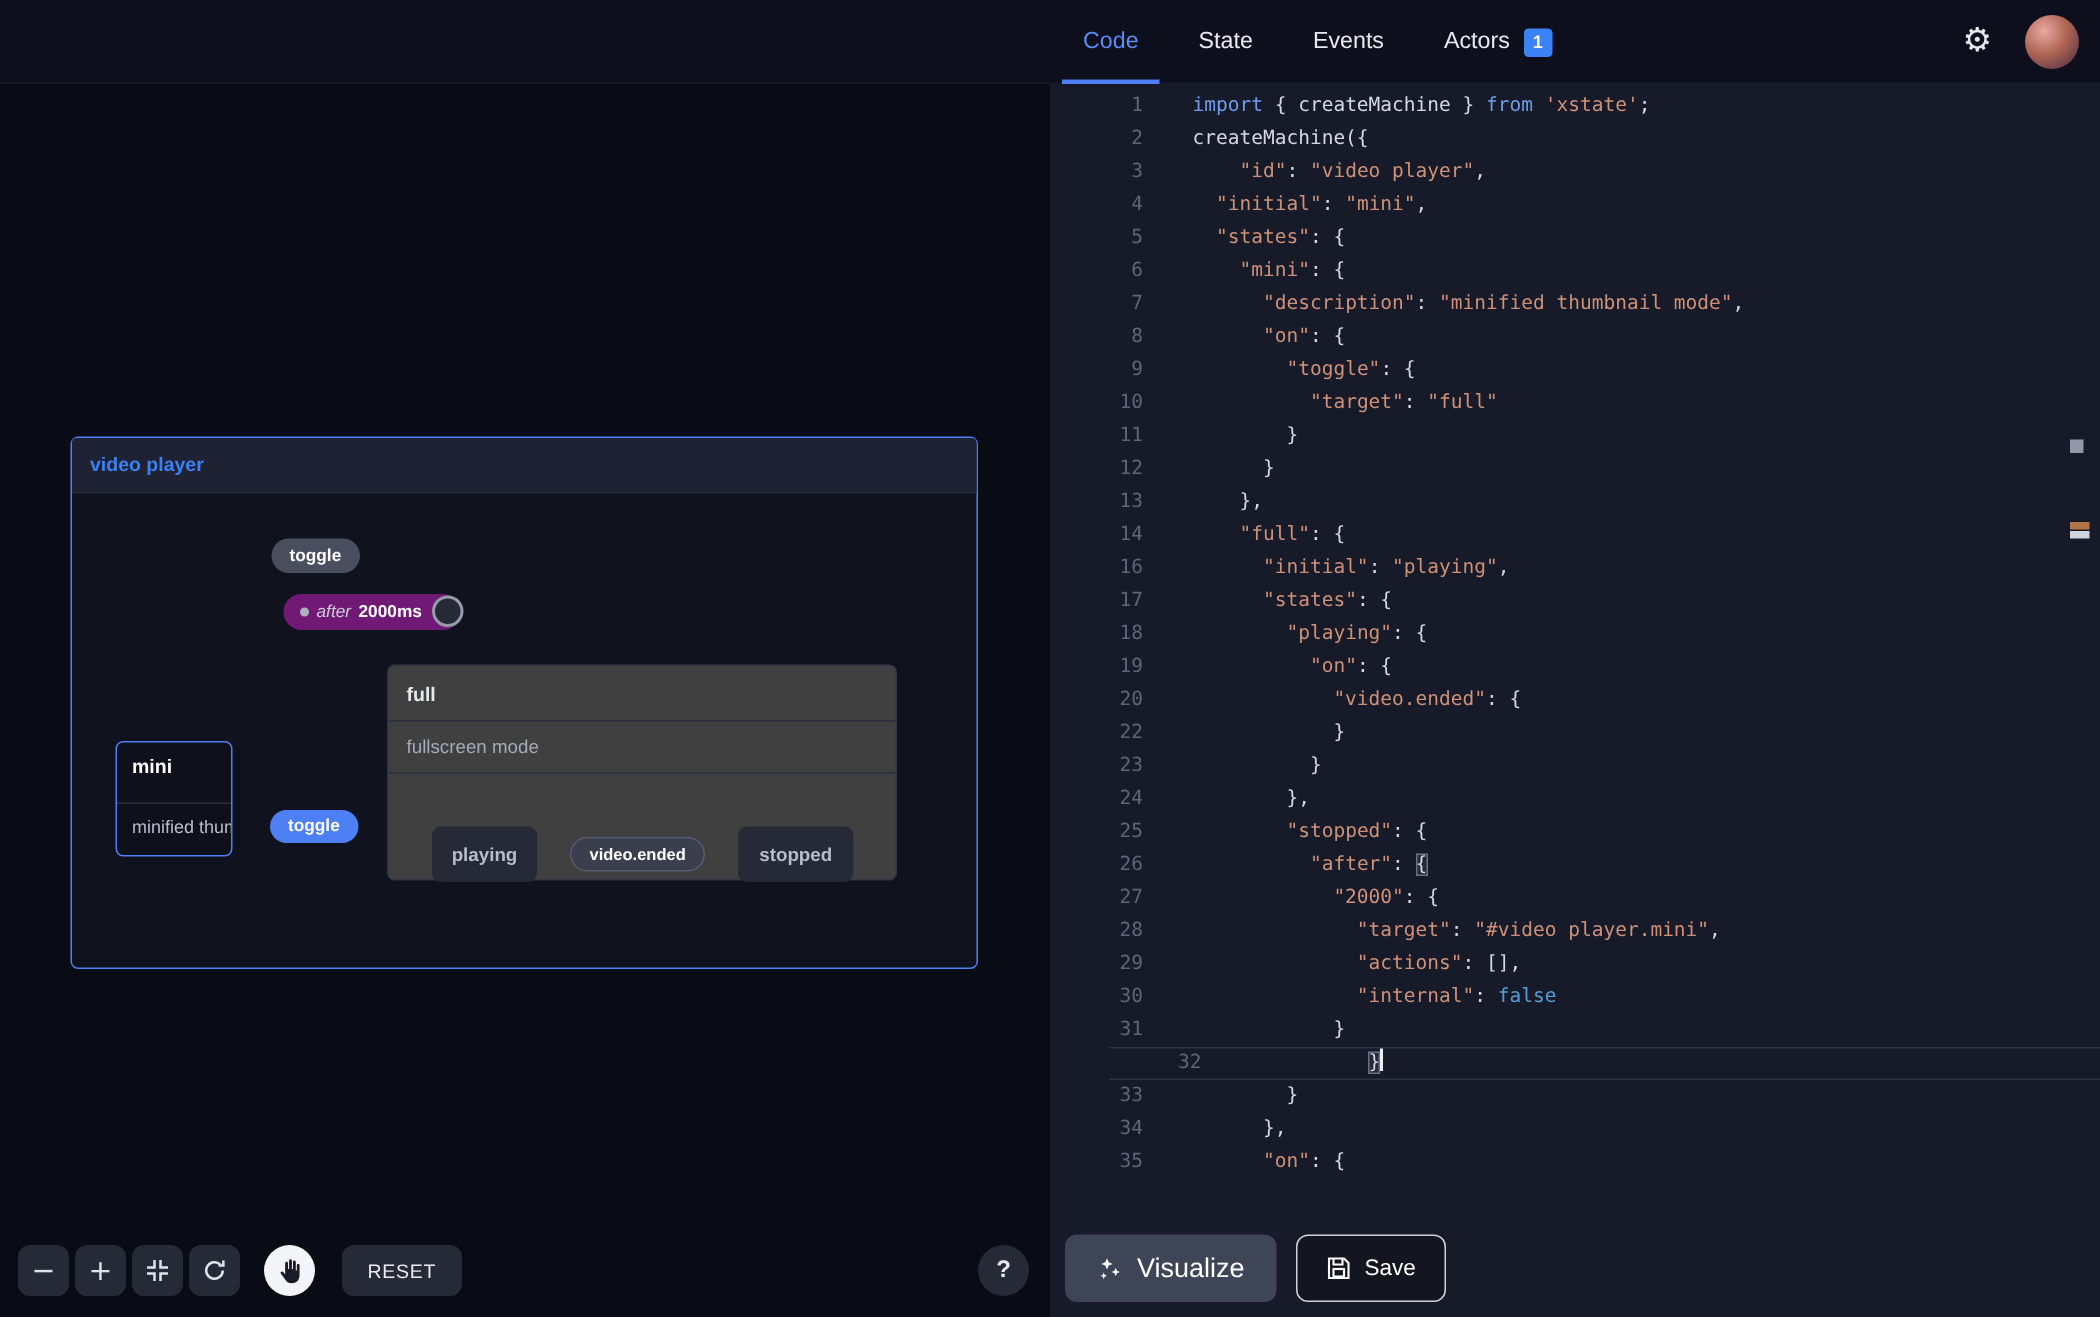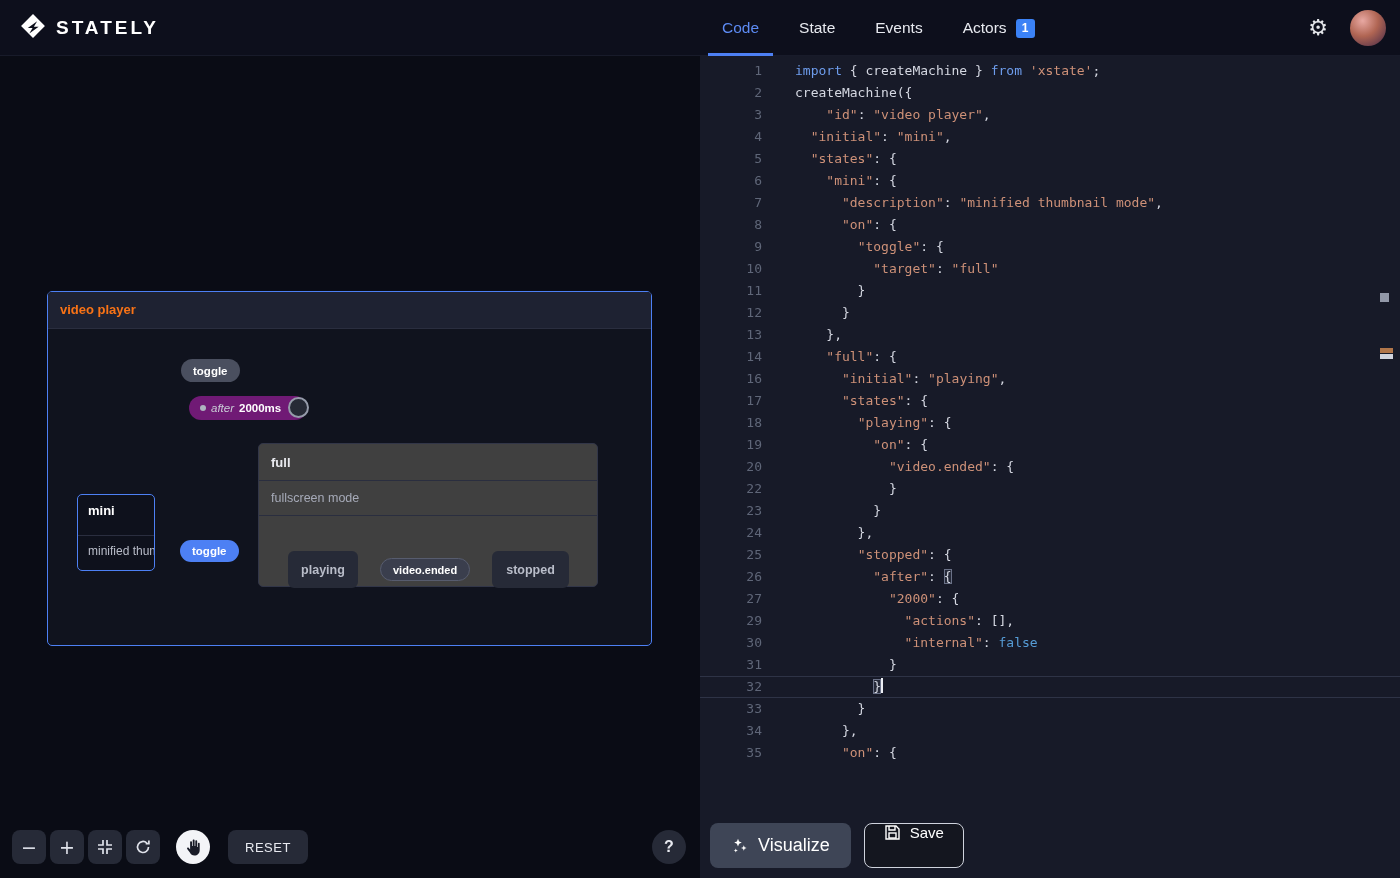--- a/index.html
+++ b/index.html
@@ -26,21 +26,21 @@
   
   .main { position:absolute; top:56px; left:0; width:1400px; height:822px; display:flex; }
   .canvas-panel { position:relative; width:700px; height:822px; background:#0a0c15; overflow:hidden; }
   .code-panel { position:relative; width:700px; height:822px; background:#171a28; overflow:hidden; }
 
   
   .edges { position:absolute; left:0; top:0; width:700px; height:822px; }
   .machine { position:absolute; left:47px; top:235px; width:605px; height:355px;
     background:#10131e; border:1.5px solid #4d80f4; border-radius:5px; }
   .machine-header { height:37px; line-height:36px; background:#1e2232; padding:0 12px;
-    color:#f97316; font-size:13px; font-weight:700; border-bottom:1px solid #2a2e3f;
+    color:#3b82f6; font-size:13px; font-weight:700; border-bottom:1px solid #2a2e3f;
     border-radius:3px 3px 0 0; }
 
   .state-box { position:absolute; border-radius:5px; }
   .mini { left:77px; top:438px; width:78px; height:77px; background:#0e111c;
     border:1.5px solid #4d80f4; overflow:hidden; }
   .mini-header { padding:8px 10px 17px; color:#fff; font-size:13px; font-weight:700; border-bottom:1px solid #2a2e3f; }
   .mini-desc { padding:8px 10px; color:#b9bdc9; font-size:12px; white-space:nowrap; overflow:hidden; }
 
   .full { left:258px; top:387px; width:340px; height:144px; background:#404040; border:1px solid #323648; }
   .full-header { padding:11px 12px 10px; color:#e8e9ee; font-size:13px; font-weight:700; border-bottom:1px solid #2a2e3f; }
@@ -73,57 +73,48 @@
     display:flex; align-items:center; justify-content:center; cursor:pointer; }
   .reset-btn { height:34px; border-radius:8px; background:#262a37; border:none; color:#e8eaf0;
     font-size:13px; letter-spacing:0.5px; padding:0 17px; cursor:pointer; margin-left:4px; }
   .help-btn { position:absolute; right:14px; bottom:14px; width:34px; height:34px; border-radius:50%;
     background:#262a37; border:none; color:#e8eaf0; font-size:16px; font-weight:700; cursor:pointer; z-index:10; }
 
   
   .editor { position:absolute; left:0; top:0; right:0; bottom:0; padding-top:4px;
     font-family:"DejaVu Sans Mono",monospace; font-size:13px; }
   .line { display:flex; height:22px; line-height:22px; white-space:pre; }
-  .line.current { box-shadow: inset 0 1px 0 #2e3346, inset 0 -1px 0 #2e3346; }
+  .line.current { box-shadow: inset 0 1px 0 #2e3346, inset 0 -1px 0 #2e3346; margin-left: 39px; }
   .ln { width:62px; text-align:right; color:#5f6678; flex-shrink:0; }
   .lc { padding-left:33px; color:#d5d8e2; }
   .tok-k { color:#6e9ded; }
   .tok-s { color:#ce9178; }
   .tok-b { color:#569cd6; }
   .bracket { outline:1px solid #6a7187; outline-offset:-1px; background:rgba(106,113,135,0.18); }
   .cursor { display:inline-block; width:1.5px; height:15px; background:#eceef4; vertical-align:-2px; }
   .ruler-mark { position:absolute; z-index:5; }
   .mark-grey { right:11px; top:237px; width:9px; height:9px; background:#9298a8; }
   .mark-orange { right:7px; top:292px; width:13px; height:5px; background:#b0764a; }
   .mark-white { right:7px; top:298px; width:13px; height:5px; background:#cfd3dd; }
 
   
   .code-actions { position:absolute; left:10px; bottom:10px; display:flex; gap:13px; z-index:10; }
   .btn-visualize { height:45px; border-radius:8px; background:#3e4556; border:none; color:#fff;
     font-size:18px; display:flex; align-items:center; gap:9px; padding:0 21px; cursor:pointer;
     font-family:"Liberation Sans",sans-serif; }
   .btn-save { height:45px; border-radius:8px; background:#14161f; border:1px solid #cfd3dd; color:#fff;
-    font-size:15px; display:flex; gap:9px; padding:0 19px; cursor:pointer;
+    font-size:15px; display:flex; align-items:center; gap:9px; padding:0 19px; cursor:pointer;
     font-family:"Liberation Sans",sans-serif; }
 </style>
 </head>
 <body>
 
 <div class="app">
 
   <header class="topbar">
-    <div class="brand">
-      <span>
-        <svg width="26" height="26" viewBox="0 0 24 24">
-          <path fill="#ffffff" d="M12 1l11 11-11 11L1 12z"></path>
-          <path fill="#0d0f1c" d="M7.2 13.8l8.6-6.2-3 5.1 4.4 0-8.6 6.2 3-5.1z"></path>
-        </svg>
-      </span>
-      <span class="brand-text">STATELY</span>
-    </div>
 
     <nav class="tabs">
       <div class="tab active">
         <span>Code</span>
       </div>
       <div class="tab">
         <span>State</span>
       </div>
       <div class="tab">
         <span>Events</span>
@@ -240,20 +231,21 @@
             <div class="line"><span class="ln">17</span><span class="lc">      <span class="tok-s">"states"</span>: {</span></div>
             <div class="line"><span class="ln">18</span><span class="lc">        <span class="tok-s">"playing"</span>: {</span></div>
             <div class="line"><span class="ln">19</span><span class="lc">          <span class="tok-s">"on"</span>: {</span></div>
             <div class="line"><span class="ln">20</span><span class="lc">            <span class="tok-s">"video.ended"</span>: {</span></div>
             <div class="line"><span class="ln">22</span><span class="lc">            }</span></div>
             <div class="line"><span class="ln">23</span><span class="lc">          }</span></div>
             <div class="line"><span class="ln">24</span><span class="lc">        },</span></div>
             <div class="line"><span class="ln">25</span><span class="lc">        <span class="tok-s">"stopped"</span>: {</span></div>
             <div class="line"><span class="ln">26</span><span class="lc">          <span class="tok-s">"after"</span>: <span class="bracket">{</span></span></div>
             <div class="line"><span class="ln">27</span><span class="lc">            <span class="tok-s">"2000"</span>: {</span></div>
+            <div class="line"><span class="ln">28</span><span class="lc">              <span class="tok-s">"target"</span>: <span class="tok-s">"#video player.mini"</span>,</span></div>
             <div class="line"><span class="ln">29</span><span class="lc">              <span class="tok-s">"actions"</span>: [],</span></div>
             <div class="line"><span class="ln">30</span><span class="lc">              <span class="tok-s">"internal"</span>: <span class="tok-b">false</span></span></div>
             <div class="line"><span class="ln">31</span><span class="lc">            }</span></div>
             <div class="line current"><span class="ln">32</span><span class="lc">          <span class="bracket">}</span><span class="cursor"></span></span></div>
             <div class="line"><span class="ln">33</span><span class="lc">        }</span></div>
             <div class="line"><span class="ln">34</span><span class="lc">      },</span></div>
             <div class="line"><span class="ln">35</span><span class="lc">      <span class="tok-s">"on"</span>: {</span></div>
           </div>
       </div>
       <div class="ruler-mark mark-grey"></div>

